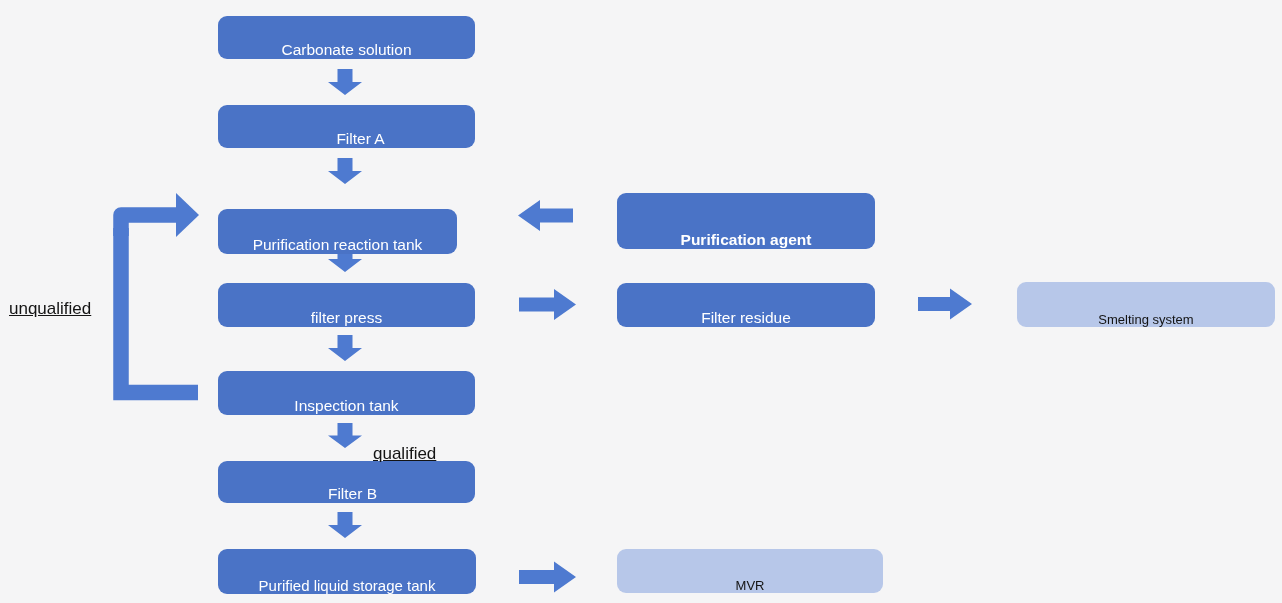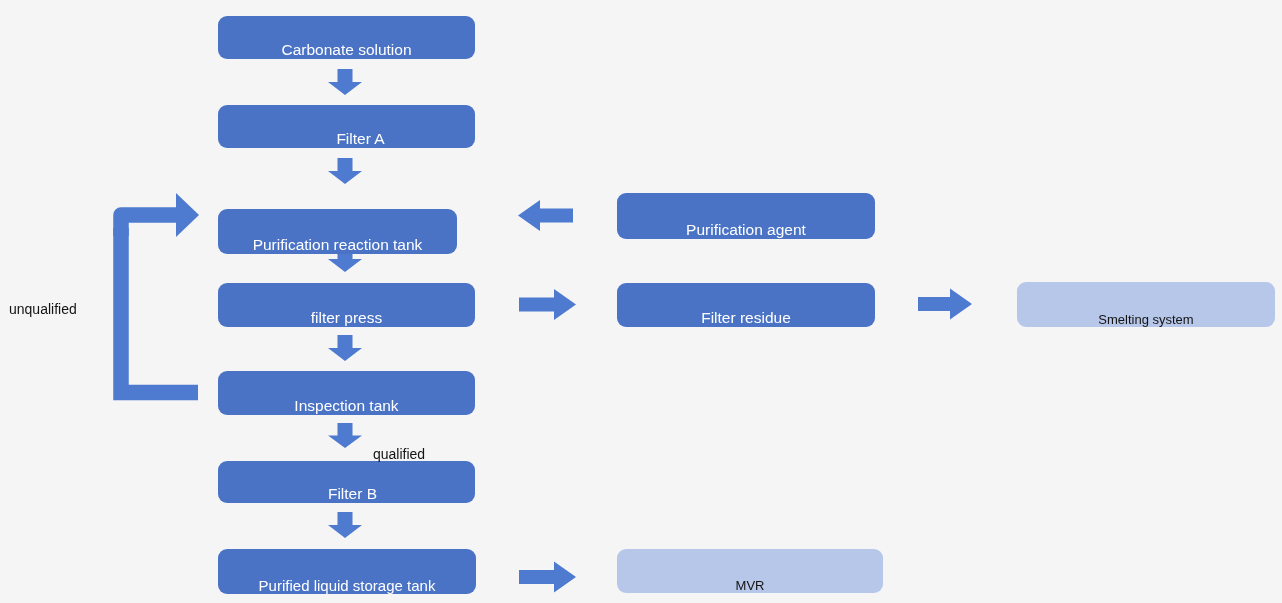--- a/index.html
+++ b/index.html
@@ -43,23 +43,24 @@
     font-size: 15.5px;
   }
   .node.light {
     background: var(--box-light);
     color: var(--label-text);
     font-size: 13px;
   }
   .flow-label {
     position: absolute;
     color: var(--label-text);
-    font-size: 14px;
+    font-size: 17px;
     line-height: 20px;
     white-space: nowrap;
+    text-decoration: underline;
   }
 </style>
 </head>
 <body>
 
 <div class="stage">
 
   <svg class="arrows-layer" viewBox="0 0 1282 603">
 
     <polygon class="arrow-shape" points="337.5,69 352.5,69 352.5,82 362,82 345,95 328,82 337.5,82"></polygon>
@@ -97,21 +98,21 @@
   <div class="node solid" style="left:218px; top:371px; width:257px; height:44px;">
     <span>Inspection tank</span>
   </div>
   <div class="node solid" style="left:218px; top:461px; width:257px; height:42px;padding-left:12px;">
     <span>Filter B</span>
   </div>
   <div class="node solid" style="left:218px; top:549px; width:258px; height:45px; font-size:15px;">
     <span>Purified liquid storage tank</span>
   </div>
 
-  <div class="node solid" style="left:617px; top:193px; width:258px; height:46px;">
+  <div class="node solid" style="left:617px; top:193px; width:258px; height:56px;font-weight:bold;">
     <span>Purification agent</span>
   </div>
   <div class="node solid" style="left:617px; top:283px; width:258px; height:44px;">
     <span>Filter residue</span>
   </div>
   <div class="node light" style="left:617px; top:549px; width:266px; height:44px;">
     <span>MVR</span>
   </div>
 
   <div class="node light" style="left:1017px; top:282px; width:258px; height:45px;">

